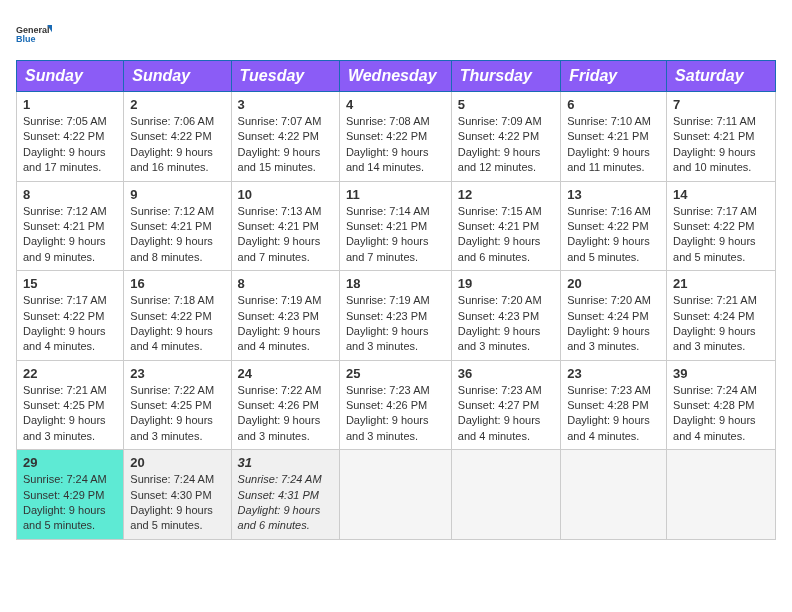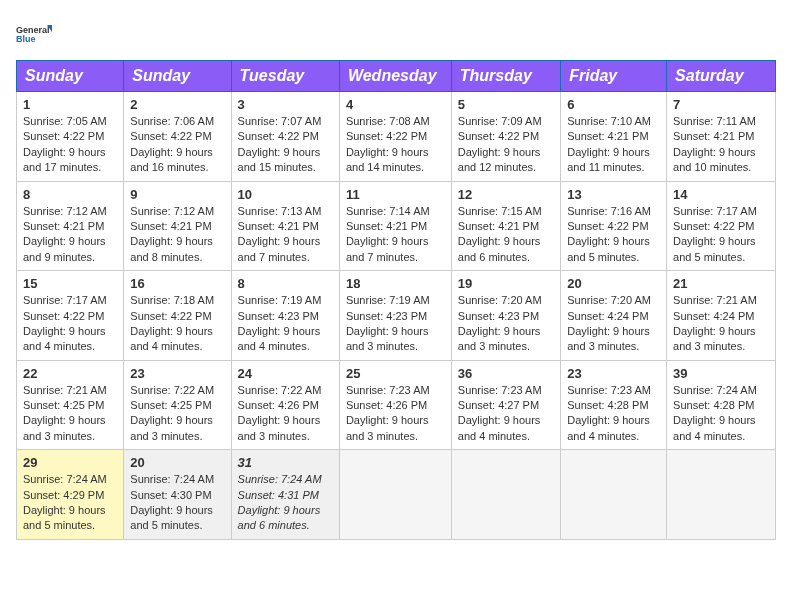--- a/index.html
+++ b/index.html
@@ -225,21 +225,21 @@
           <td>
             <span class="day-num">23</span>
             <div class="day-info">Sunrise: 7:23 AM<br>Sunset: 4:28 PM<br>Daylight: 9 hours and 4 minutes.</div>
           </td>
           <td>
             <span class="day-num">39</span>
             <div class="day-info">Sunrise: 7:24 AM<br>Sunset: 4:28 PM<br>Daylight: 9 hours and 4 minutes.</div>
           </td>
         </tr>
         <tr class="last-week">
-          <td style="background: #fef9c3;">
+          <td style="background: #5eead4;">
             <span class="day-num">29</span>
             <div class="day-info">Sunrise: 7:24 AM<br>Sunset: 4:29 PM<br>Daylight: 9 hours and 5 minutes.</div>
           </td>
           <td style="background: rgb(240, 240, 240);">
             <span class="day-num">20</span>
             <div class="day-info">Sunrise: 7:24 AM<br>Sunset: 4:30 PM<br>Daylight: 9 hours and 5 minutes.</div>
           </td>
           <td style="background: rgb(240, 240, 240); font-style: italic;">
             <span class="day-num">31</span>
             <div class="day-info">Sunrise: 7:24 AM<br>Sunset: 4:31 PM<br>Daylight: 9 hours and 6 minutes.</div>

